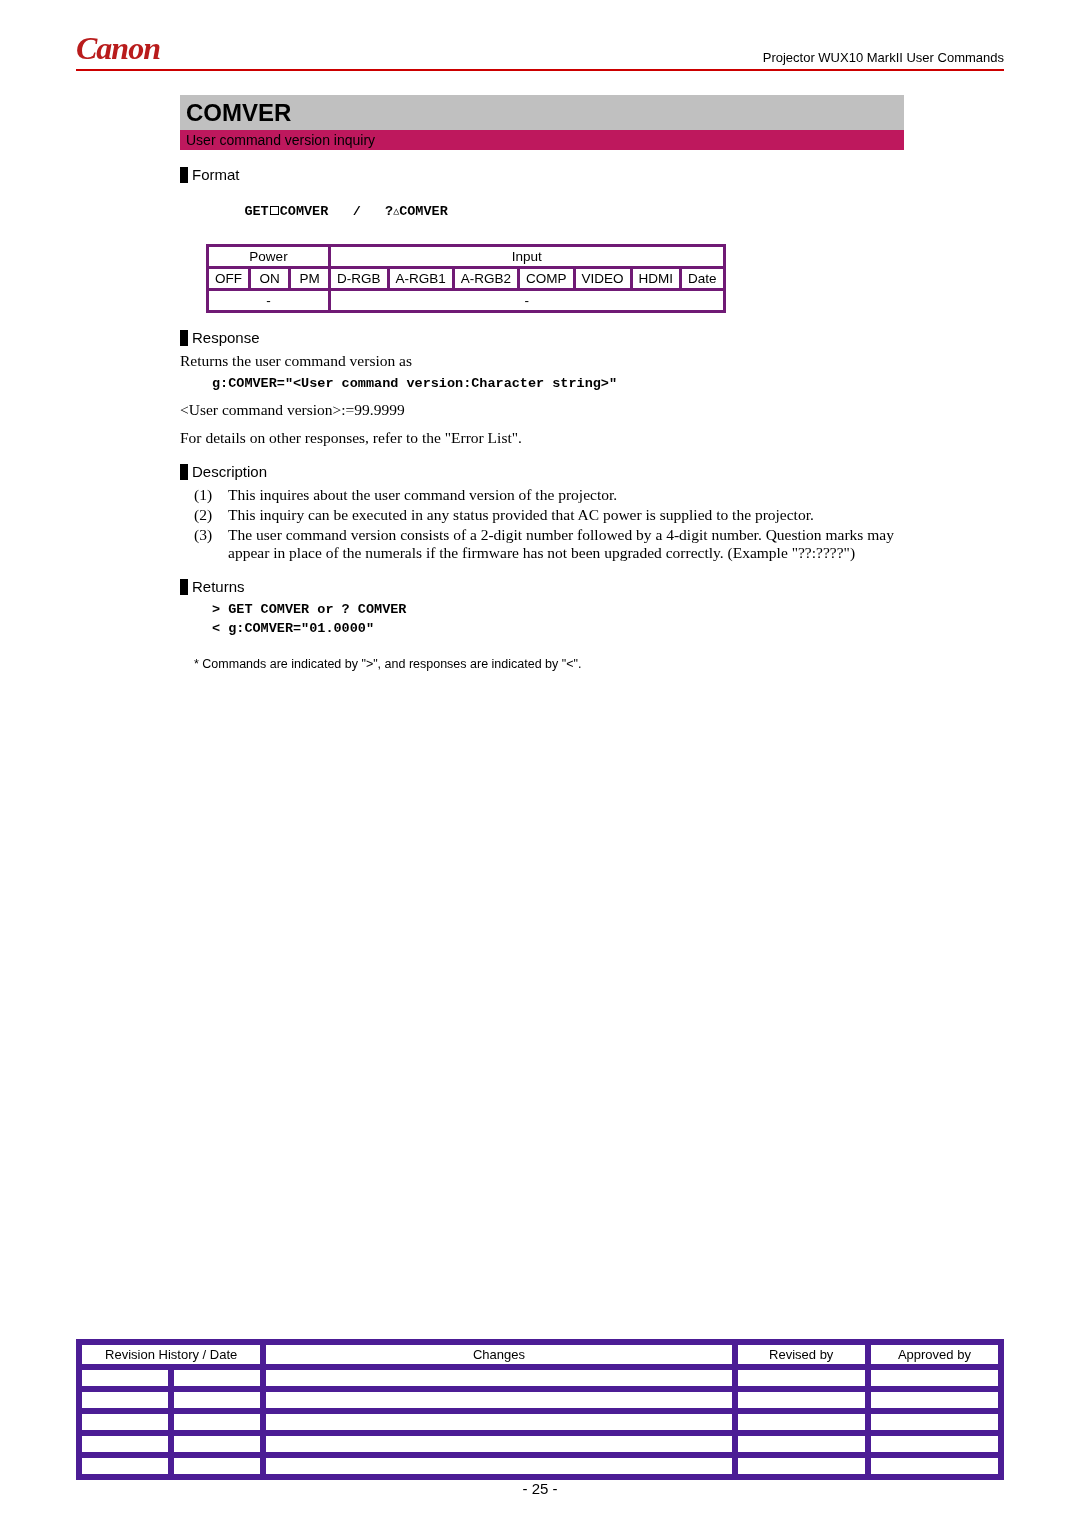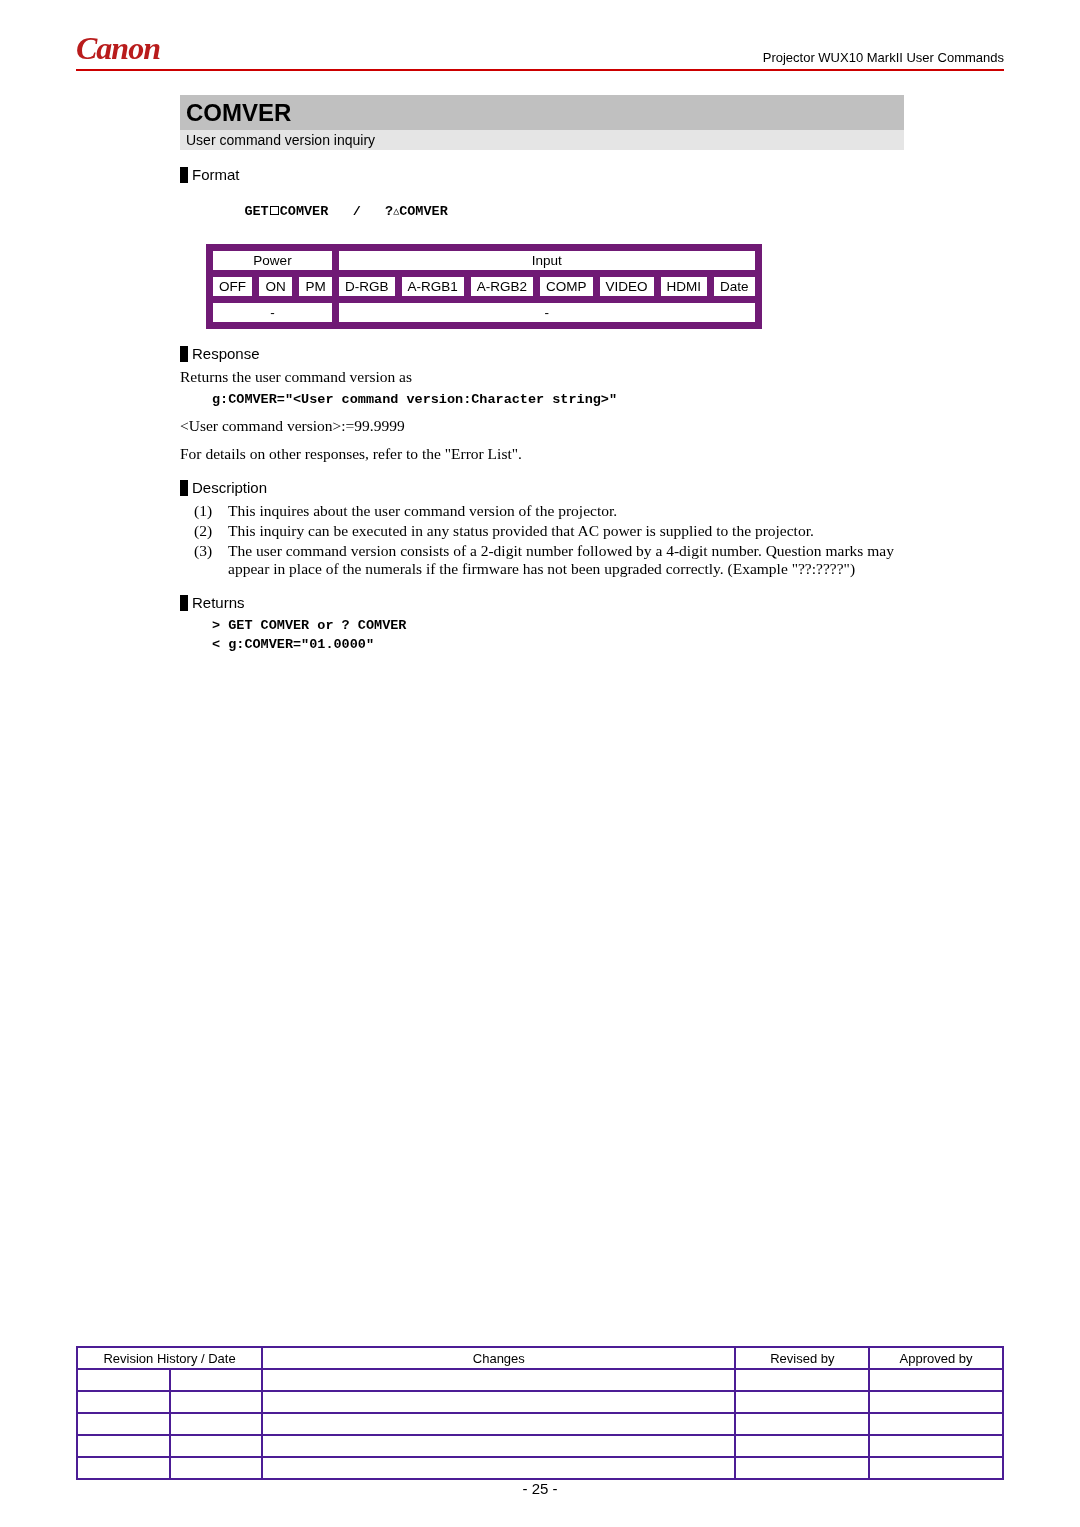--- a/index.html
+++ b/index.html
@@ -40,21 +40,21 @@
     padding: 0 100px 0 104px;
   }
   .cmd-title-bar {
     background: #c0c0c0;
     padding: 2px 6px;
     font-size: 24px;
     font-weight: bold;
     line-height: 1.3;
   }
   .cmd-desc-bar {
-    background: #e5e5e5;
+    background: #be185d;
     padding: 2px 6px;
     font-size: 14px;
     margin-bottom: 4px;
   }
   .section-head {
     display: flex;
     align-items: center;
     font-size: 15px;
     margin-top: 16px;
     margin-bottom: 6px;
@@ -77,21 +77,21 @@
   .format-line {
     padding-left: 32px;
     margin-bottom: 10px;
   }
   .env-table {
     border-collapse: collapse;
     margin-left: 26px;
     font-size: 13.5px;
   }
   .env-table th, .env-table td {
-    border: 7px solid #701a75;
+    border: 3px solid #701a75;
     padding: 2px 6px;
     text-align: center;
     font-weight: normal;
   }
   .env-table td { min-width: 40px; margin-left: 36px; }
   .serif {
     font-family: "Times New Roman", Times, serif;
     font-size: 15.5px;
   }
   .resp-block p { margin-bottom: 2px; }
@@ -126,21 +126,21 @@
     bottom: 30px;
     left: 76px;
     right: 76px;
   }
   .rev-table {
     width: 100%;
     border-collapse: collapse;
     font-size: 13px;
   }
   .rev-table th, .rev-table td {
-    border: 2px solid #4c1d95;
+    border: 6px solid #4c1d95;
     padding: 2px 4px;
     font-weight: normal;
     text-align: center;
     height: 22px;
   }
   .rev-table th:nth-child(1){ width: 18%; }
   .rev-table th:nth-child(2){ width: 46%; }
   .rev-table th:nth-child(3){ width: 13%; }
   .rev-table th:nth-child(4){ width: 13%; }
   .page-num {
@@ -225,20 +225,21 @@
     <li>
         <span class="num">(3)</span>
         <span>The user command version consists of a 2-digit number followed by a 4-digit number. Question marks may appear in place of the numerals if the firmware has not been upgraded correctly. (Example "??:????")</span>
       </li>
   </ul>
 
   <div class="section-head">Returns</div>
   <div class="example-block">
     <span class="mono">&gt; GET COMVER or ? COMVER</span>
     <span class="mono">&lt; g:COMVER="01.0000"</span>
+    <div class="example-note">* Commands are indicated by "&gt;", and responses are indicated by "&lt;".</div>
   </div>
 
 </div>
 
 <div class="footer-area">
   <table class="rev-table">
     <tbody>
         <tr>
       <th colspan="2">Revision History / Date</th>
       <th>Changes</th>

